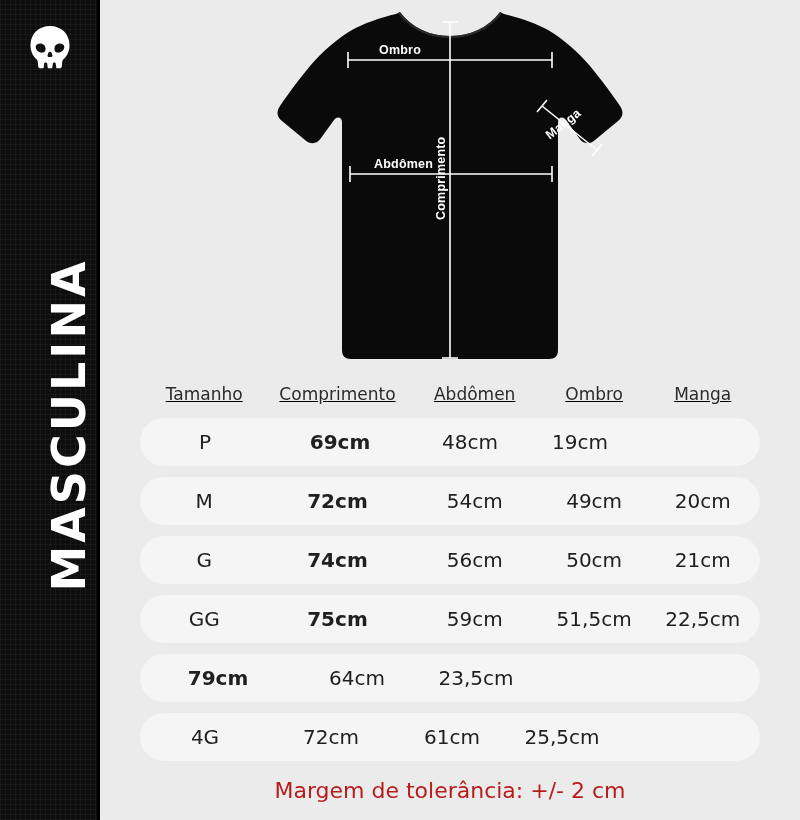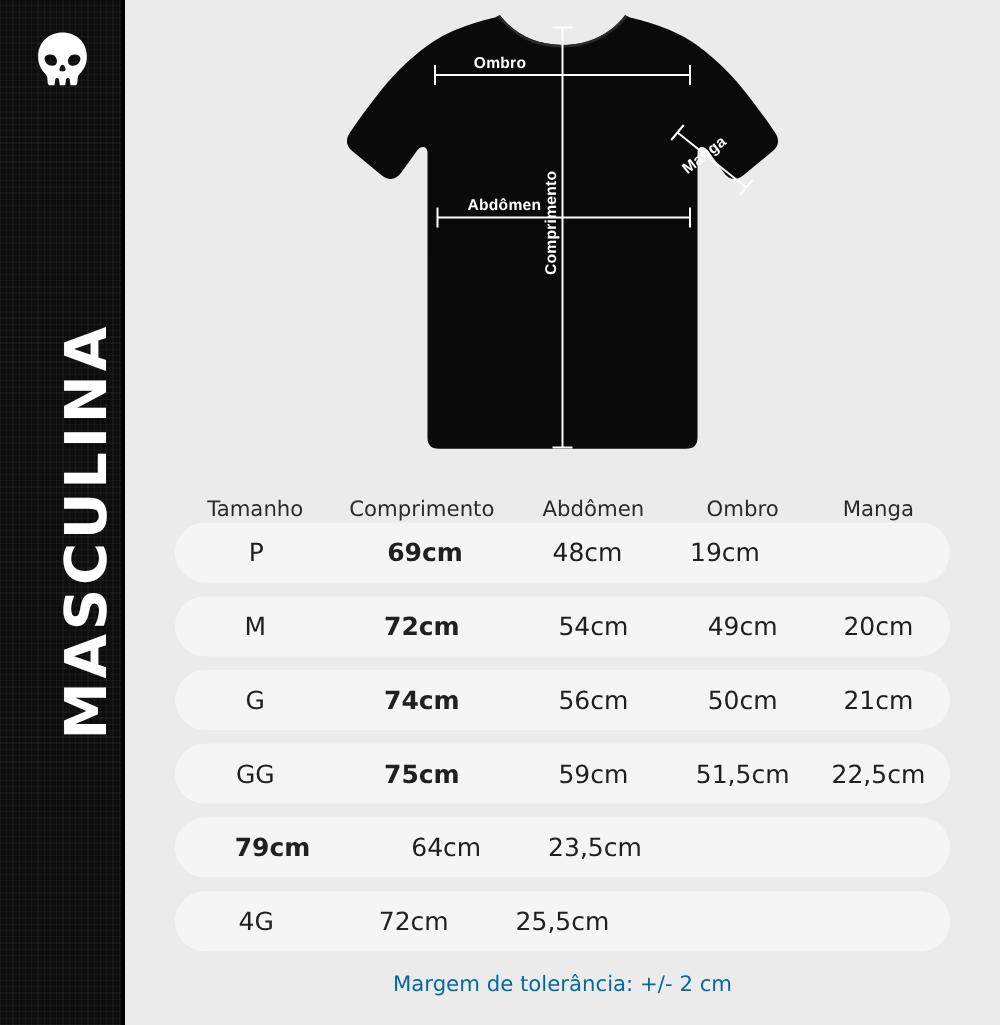--- a/index.html
+++ b/index.html
@@ -112,23 +112,24 @@
 
   
   .table {
     position: absolute;
     left: 140px;
     top: 370px;
     width: 620px;
   }
   .table-head {
     display: flex;
-    align-items: flex-end;
+    align-items: center;
     height: 48px;
     padding: 0 4px;
+    text-decoration: underline;
   }
   .table-head .cell {
     color: #2b2b2b;
     font-size: 17px;
     font-weight: 400;
     text-align: center;
     font-family: "DejaVu Sans", sans-serif;
   }
   .row {
     display: flex;
@@ -150,22 +151,22 @@
   .c-abd  { width: 130px; }
   .c-omb  { width: 112px; }
   .c-man  { width: 108px; }
 
   .tolerance {
     position: absolute;
     left: 100px;
     top: 778px;
     width: 700px;
     text-align: center;
-    color: #0369a1;
-    font-size: 17px;
+    color: #b91c1c;
+    font-size: 22px;
     font-family: "DejaVu Sans", sans-serif;
   }
 </style>
 </head>
 <body>
 
 <div class="page">
 
   <div class="left-band">
     <div class="left-band-texture"></div>
@@ -277,19 +278,20 @@
 
     <div class="row">
       <div class="cell c-comp">79cm</div>
       <div class="cell c-abd">64cm</div>
       <div class="cell c-man">23,5cm</div>
     </div>
 
     <div class="row">
       <div class="cell c-size">4G</div>
       <div class="cell c-abd">72cm</div>
+      <div class="cell c-omb">61cm</div>
       <div class="cell c-man">25,5cm</div>
     </div>
   </div>
 
   <div class="tolerance">Margem de tolerância: +/- 2 cm</div>
 
 </div>
 
 </body></html>

